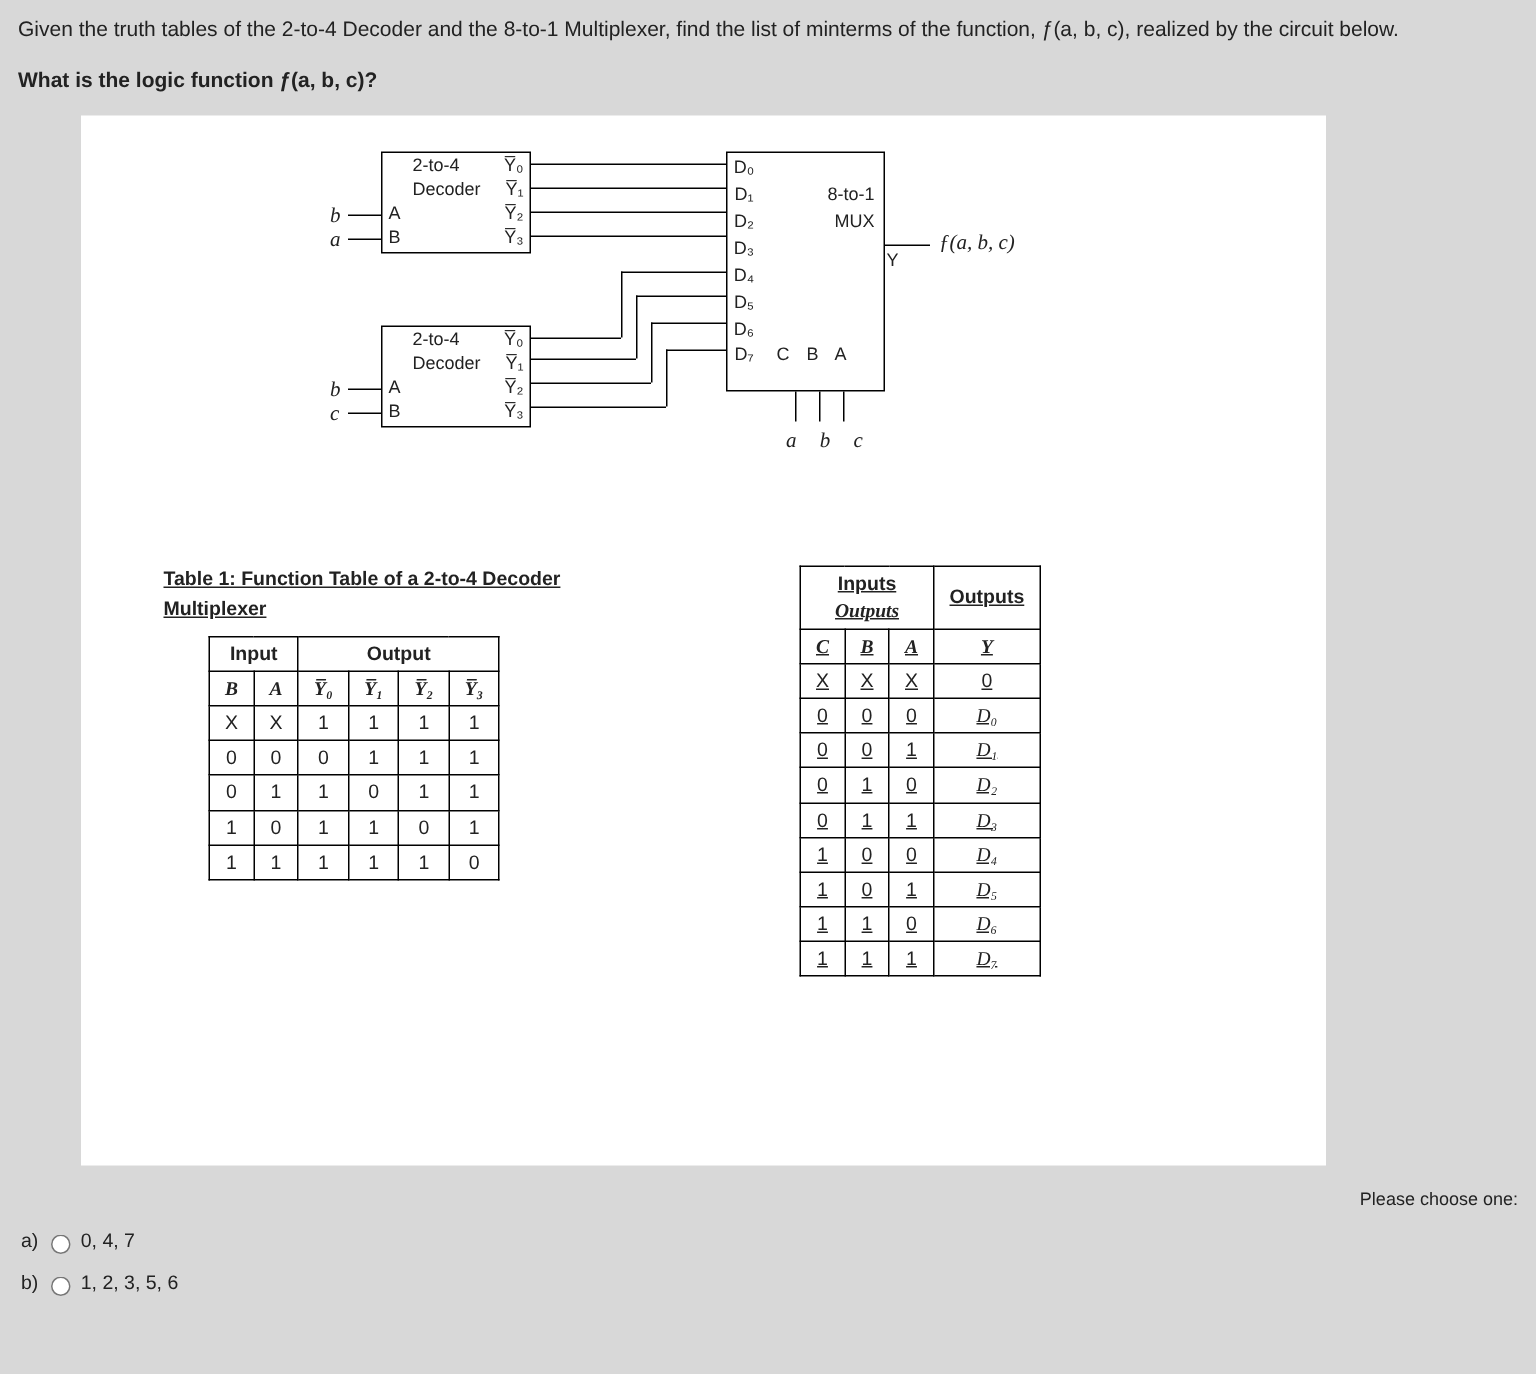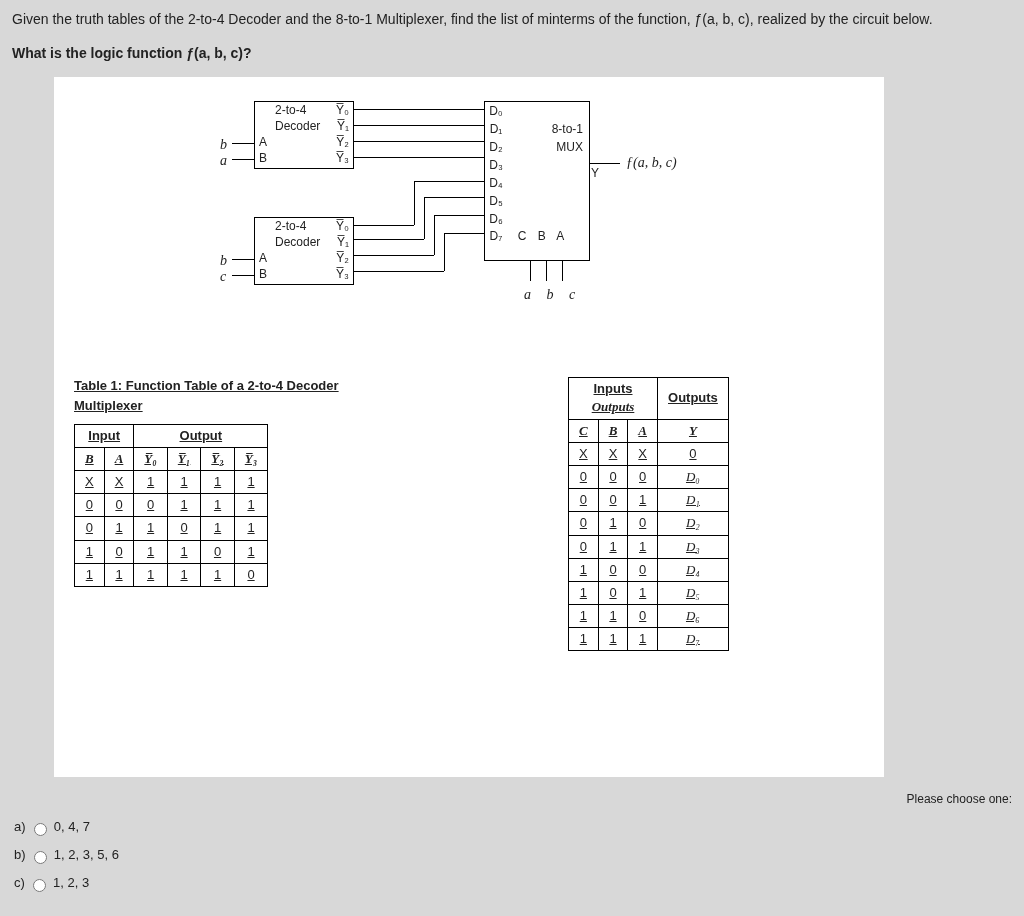--- a/index.html
+++ b/index.html
@@ -67,21 +67,21 @@
   .wire-h { height: 1px; }
   .wire-v { width: 1px; }
 
   
   .tables-wrap {
     position: absolute;
     top: 300px;
     left: 20px;
     right: 20px;
     display: flex;
-    justify-content: space-between;
+    justify-content: center;
   }
   .table-block { }
   .table-title {
     font-weight: bold;
     text-decoration: underline;
     font-size: 13px;
     margin-bottom: 8px;
   }
 
   table.tbl {
@@ -240,21 +240,21 @@
 
     </div>
 
     <div class="tables-wrap">
 
       <div class="table-block" style="width:360px;">
         <div class="table-title">
           <span>Table 1: Function Table of a 2-to-4 Decoder</span>
         </div>
         <div class="table-title" style="margin-top:-6px;">Multiplexer</div>
-        <table class="tbl" style="text-decoration:underline;">
+        <table class="tbl" style="margin-left:30px;">
           <tbody>
               <tr>
             <th colspan="2" class="grp">Input</th>
             <th colspan="4" class="grp">Output</th>
           </tr>
           <tr class="head-row">
             <td class="ital">B</td>
             <td class="ital">A</td>
             <td class="ital">Y̅₀</td>
             <td class="ital">Y̅₁</td>
@@ -392,19 +392,14 @@
     <div class="opt">
       <span>a)</span>
       <input type="radio" name="ans" style="">
       <span>0, 4, 7</span>
     </div>
     <div class="opt">
       <span>b)</span>
       <input type="radio" name="ans" style="">
       <span>1, 2, 3, 5, 6</span>
     </div>
-    <div class="opt">
-      <span>c)</span>
-      <input type="radio" name="ans" style="">
-      <span>1, 2, 3</span>
-    </div>
   </div>
 </div>
 
 </body></html>

